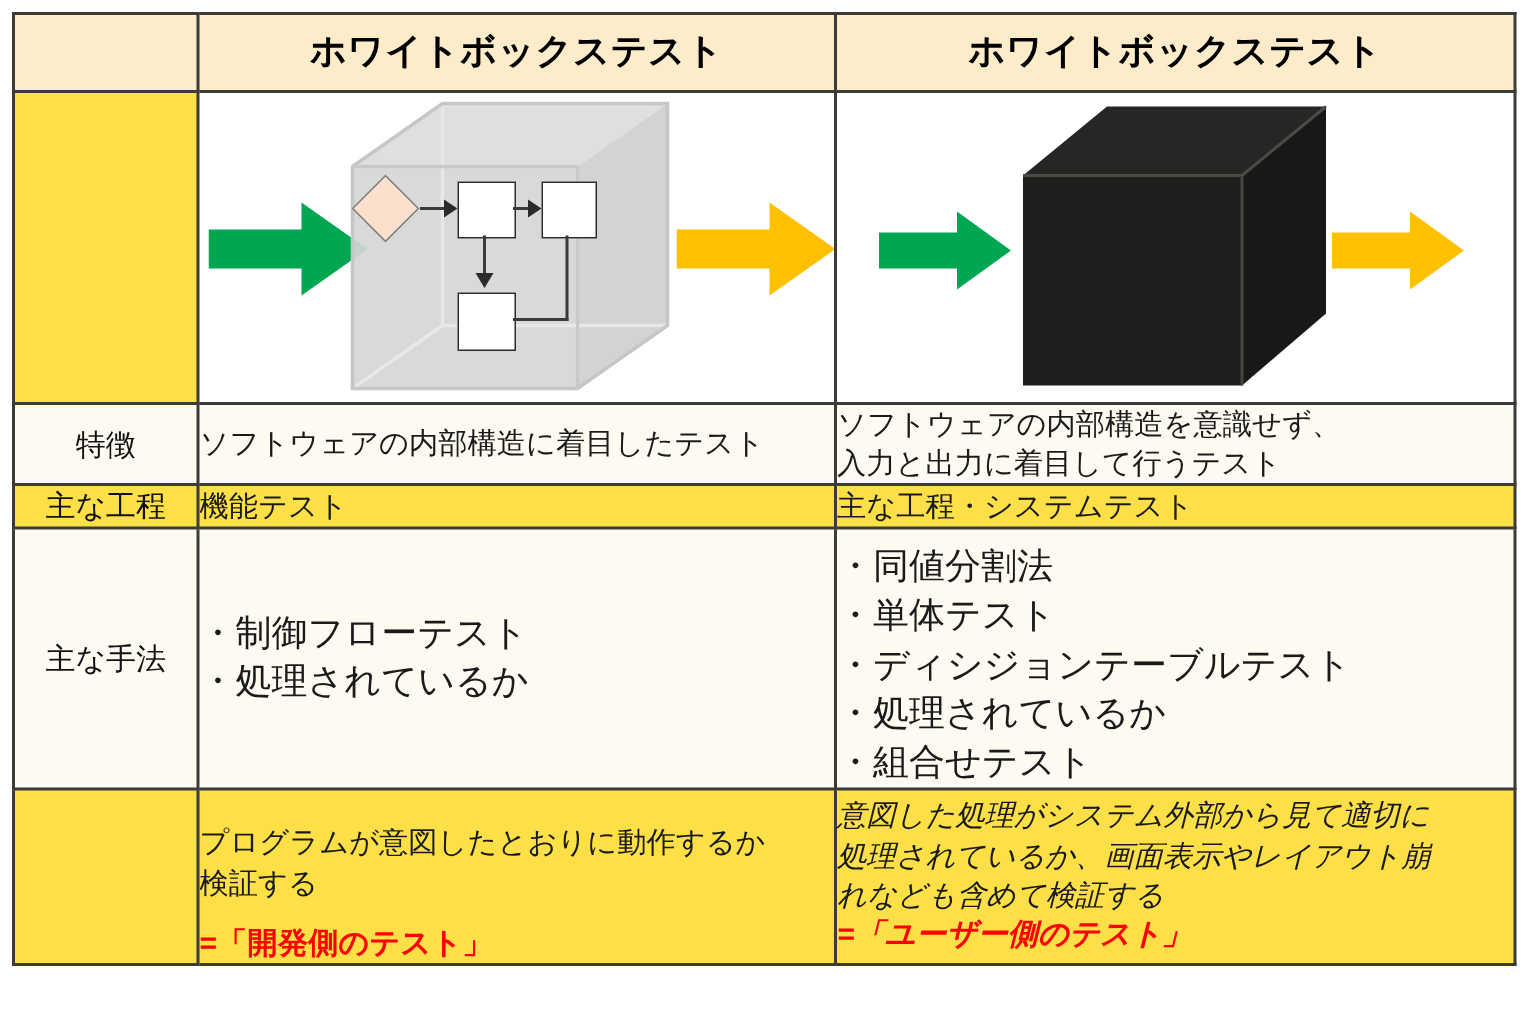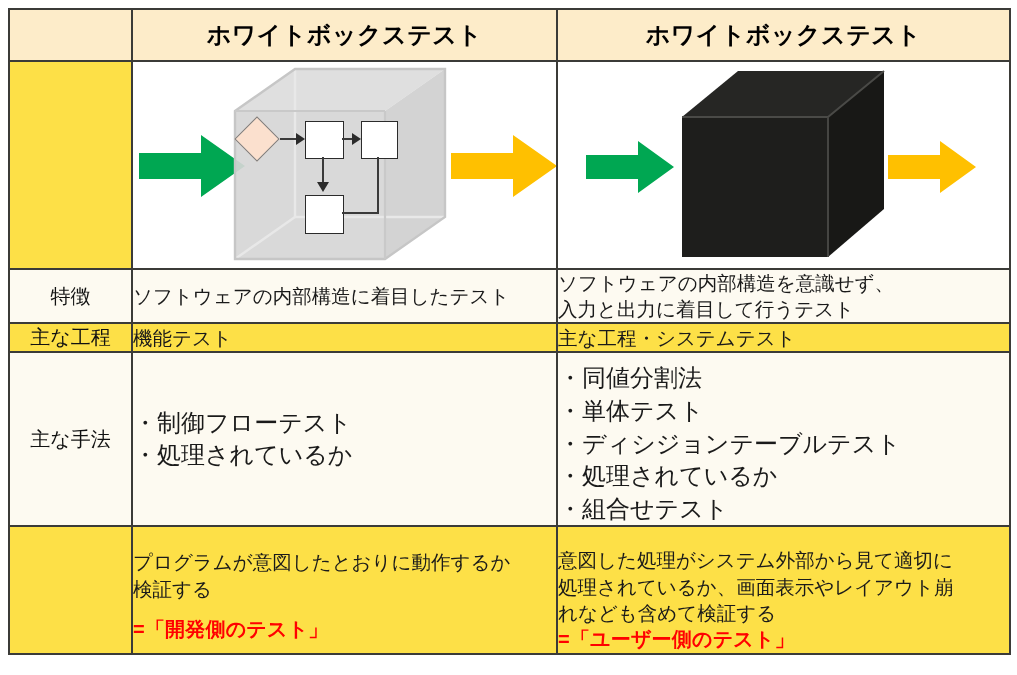--- a/index.html
+++ b/index.html
@@ -261,21 +261,21 @@
     </tr>
 
     <tr>
       <td class="label plain"></td>
       <td class="body-cell plain vtop" style="padding-top:22px;">
         <p>プログラムが意図したとおりに動作するか</p>
         <p>検証する</p>
         <div class="gap"></div>
         <p class="redline">=「開発側のテスト」</p>
       </td>
-      <td class="body-cell plain vtop" style="padding-top:20px;">
+      <td class="body-cell plain vtop" style="padding-top:4px;font-style:italic;">
         <p>意図した処理がシステム外部から見て適切に</p>
         <p>処理されているか、画面表示やレイアウト崩</p>
         <p>れなども含めて検証する</p>
         <p class="redline">=「ユーザー側のテスト」</p>
       </td>
     </tr>
 
   </tbody>
     </table>
 </div>

